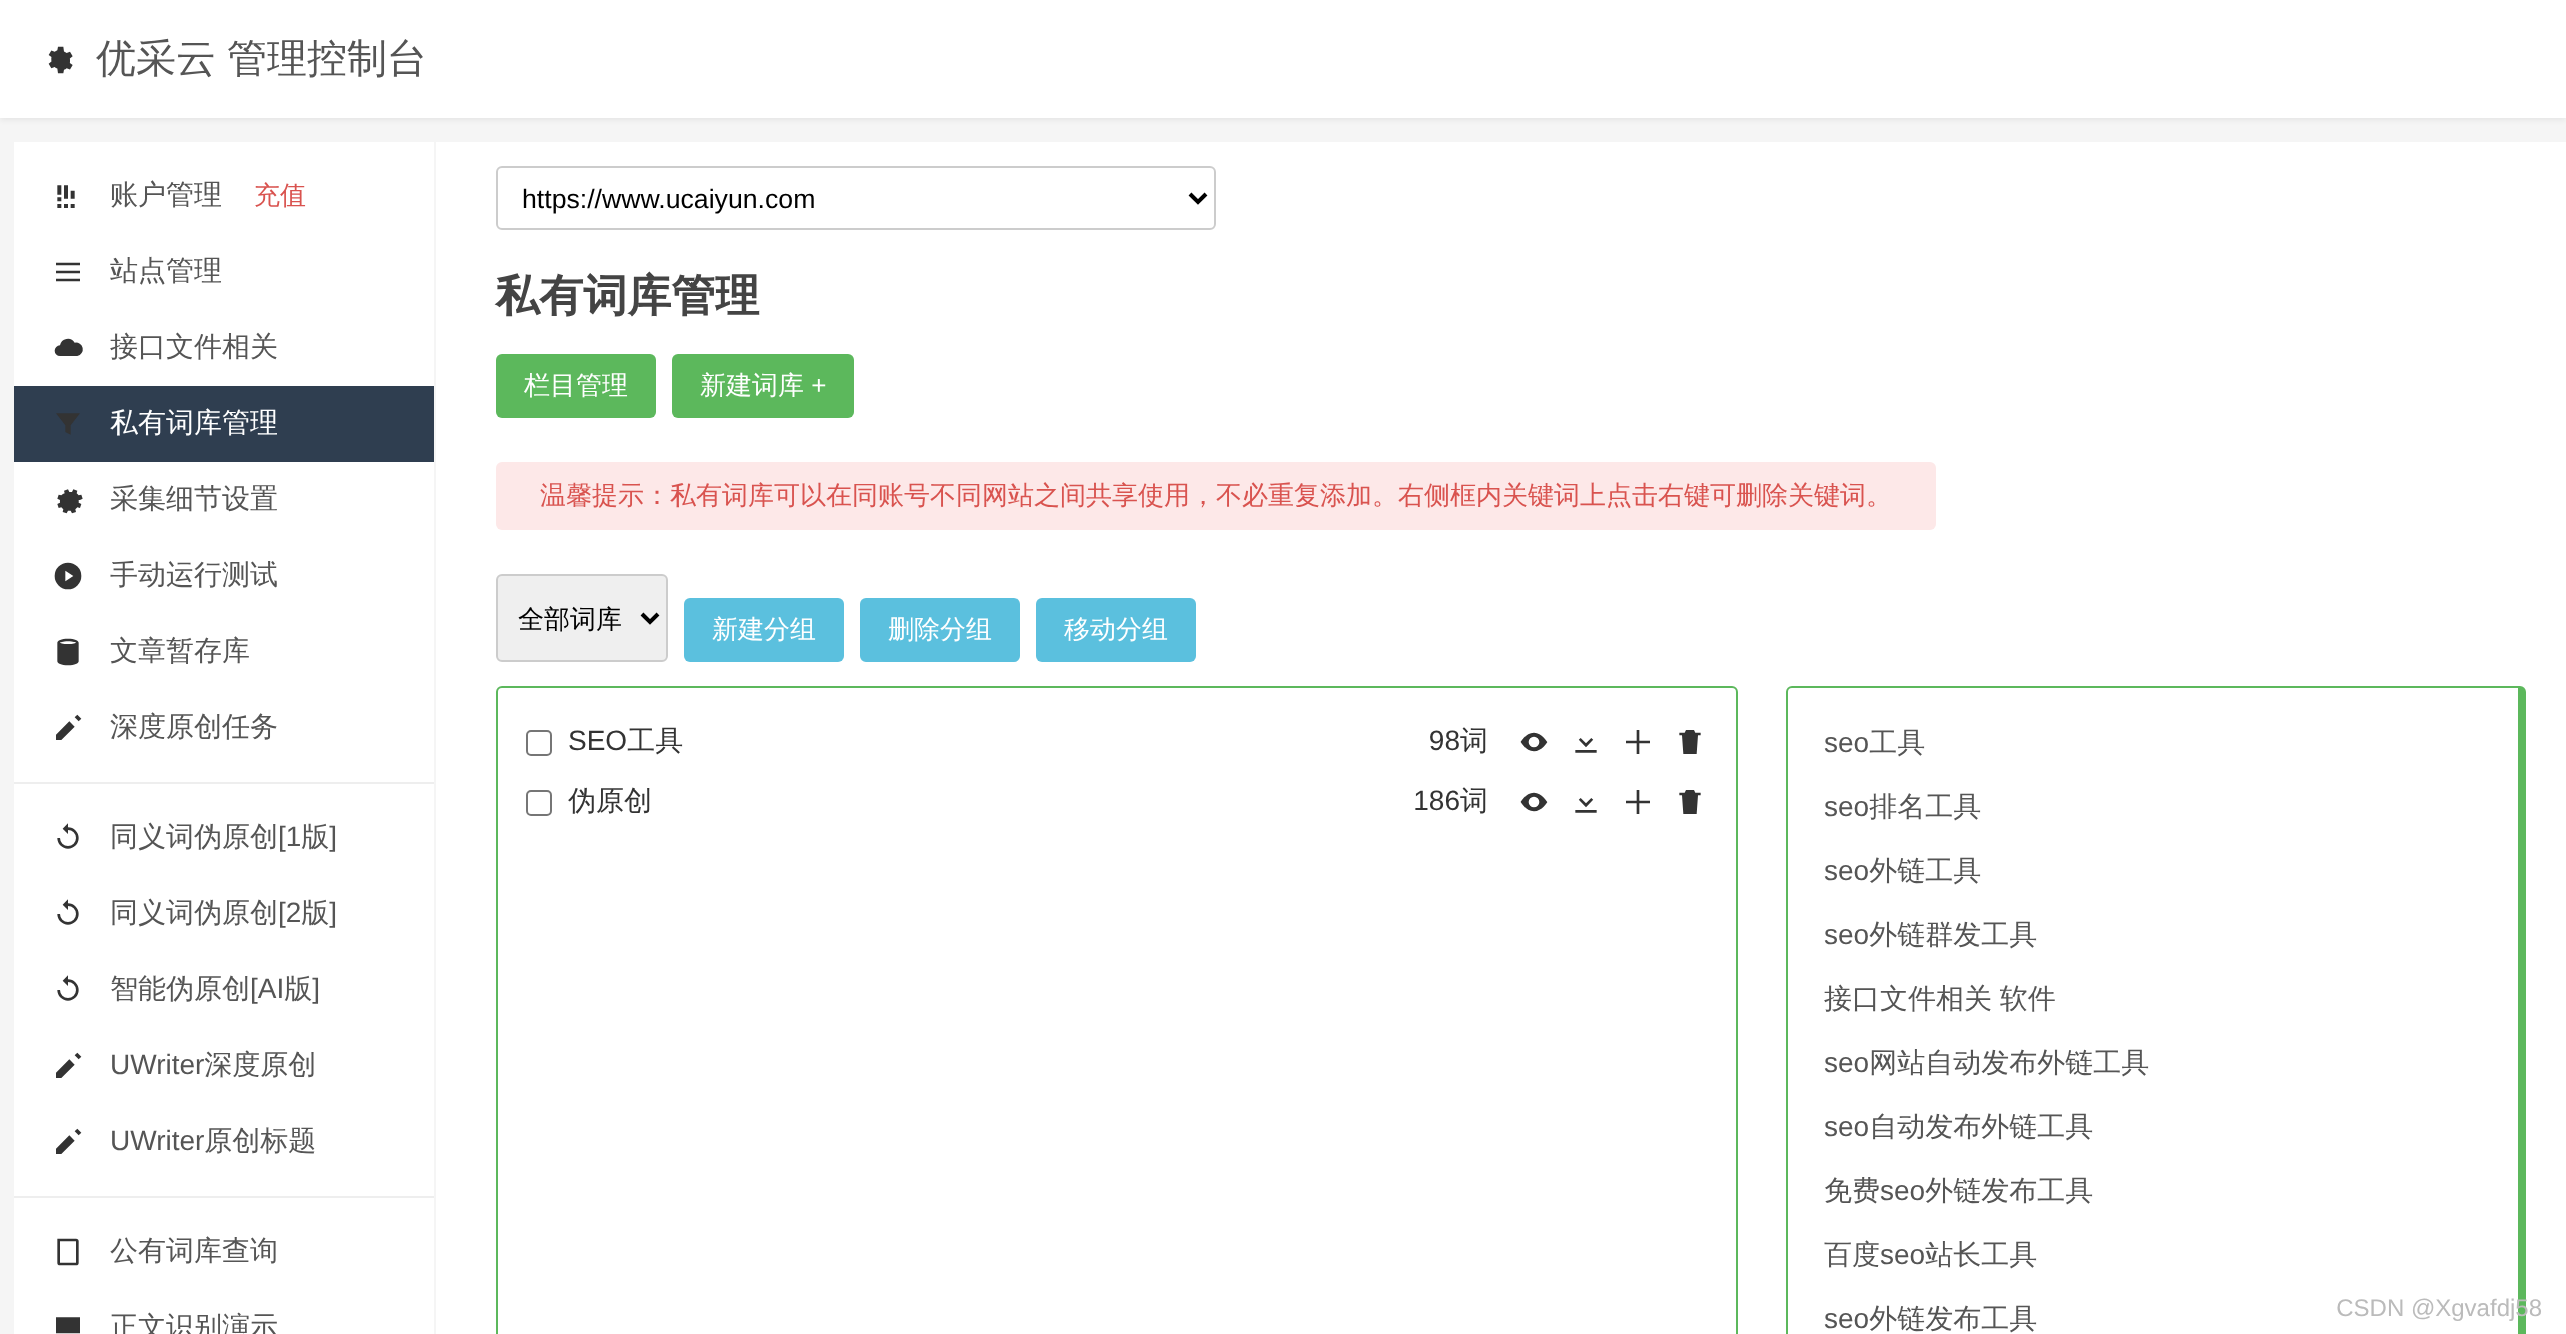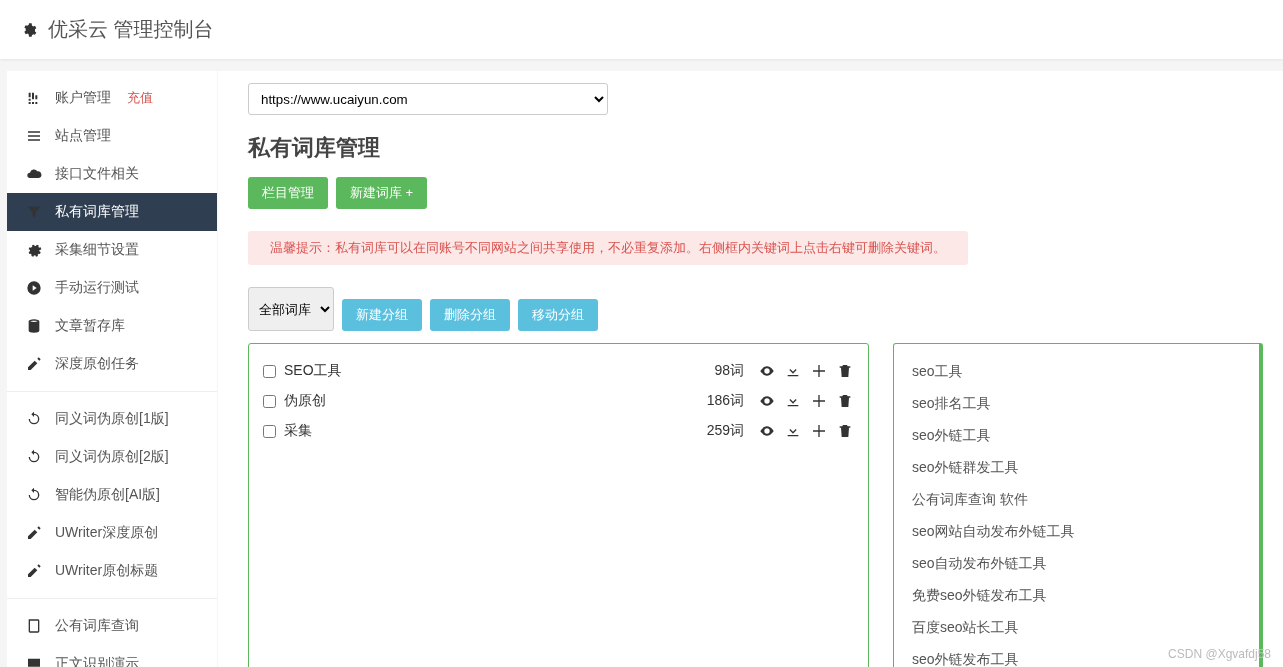--- a/index.html
+++ b/index.html
@@ -250,54 +250,29 @@
                 <svg viewBox="0 0 24 24">
                   <path d="M11 3h2v8h8v2h-8v8h-2v-8H3v-2h8z"></path>
                 </svg>
               </span>
               <span class="ico">
                 <svg viewBox="0 0 24 24">
                   <path d="M6 7h12l-1 14H7zM9 3h6l1 2h4v2H4V5h4z"></path>
                 </svg>
               </span>
             </div>
-            <div class="lib-row">
-              <input type="checkbox" style="">
-              <span class="name">采集</span>
-              <span class="count">259词</span>
-              <span class="ico">
-                <svg viewBox="0 0 24 24">
-                  <path d="M12 5C6 5 2 12 2 12s4 7 10 7 10-7 10-7-4-7-10-7zm0 11a4 4 0 110-8 4 4 0 010 8z"></path>
-                </svg>
-              </span>
-              <span class="ico">
-                <svg viewBox="0 0 24 24">
-                  <path d="M12 3v10l4-4 1.4 1.4L12 16 6.6 10.4 8 9l4 4V3zM4 18h16v2H4z"></path>
-                </svg>
-              </span>
-              <span class="ico">
-                <svg viewBox="0 0 24 24">
-                  <path d="M11 3h2v8h8v2h-8v8h-2v-8H3v-2h8z"></path>
-                </svg>
-              </span>
-              <span class="ico">
-                <svg viewBox="0 0 24 24">
-                  <path d="M6 7h12l-1 14H7zM9 3h6l1 2h4v2H4V5h4z"></path>
-                </svg>
-              </span>
-            </div>
           </div>
       </div>
       <div class="panel panel-right">
         <div id="kws">
             <div class="kw-item">seo工具</div>
             <div class="kw-item">seo排名工具</div>
             <div class="kw-item">seo外链工具</div>
             <div class="kw-item">seo外链群发工具</div>
-            <div class="kw-item">公有词库查询 软件</div>
+            <div class="kw-item">接口文件相关 软件</div>
             <div class="kw-item">seo网站自动发布外链工具</div>
             <div class="kw-item">seo自动发布外链工具</div>
             <div class="kw-item">免费seo外链发布工具</div>
             <div class="kw-item">百度seo站长工具</div>
             <div class="kw-item">seo外链发布工具</div>
             <div class="kw-item">seo 百度 站长工具</div>
           </div>
       </div>
     </div>
   </div>

